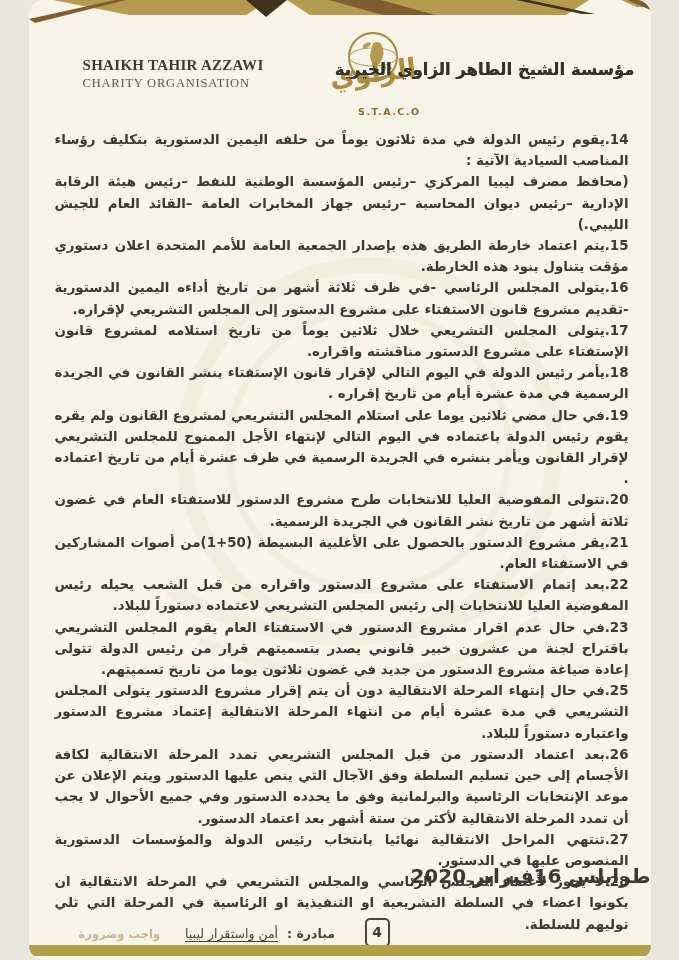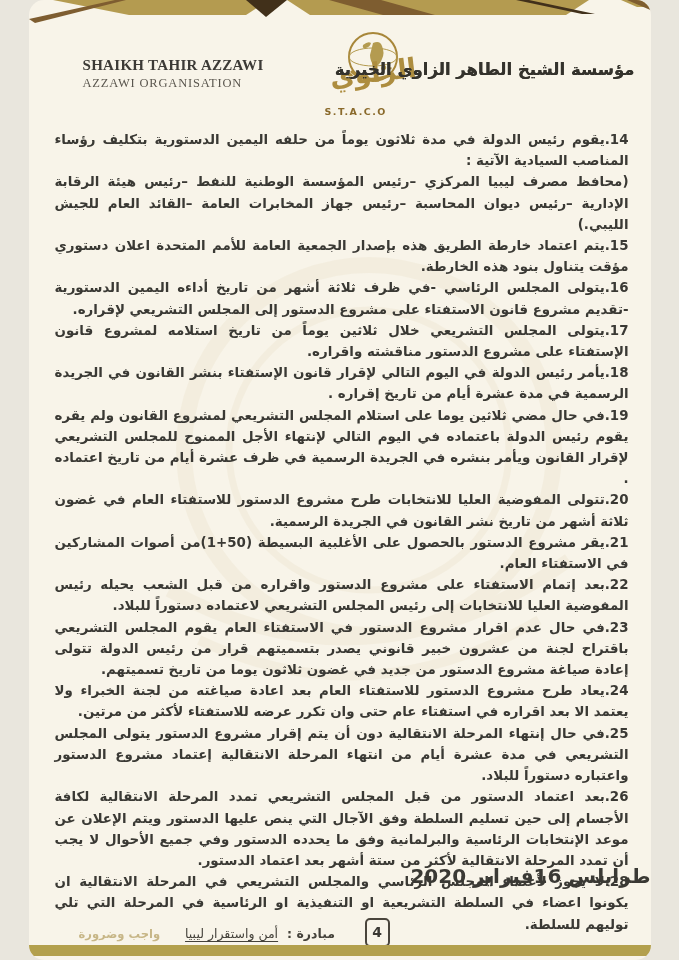--- a/index.html
+++ b/index.html
@@ -18,21 +18,21 @@
   .org-en-2 { font-family:"Liberation Serif", serif; font-size:12.5px; color:#5a564e;
               letter-spacing:.8px; margin-top:2px; }
   .org-ar  { position:absolute; right:16px; top:60px; direction:rtl;
              font-size:16.5px; font-weight:bold; color:#34322c;
              text-shadow:0 0 .4px #34322c; }
   .logo { position:absolute; left:296px; top:31px; width:96px; height:86px; }
   .logo-globe { position:absolute; left:22px; top:0; }
   .logo-callig { position:absolute; left:0; top:26px; width:96px; text-align:center;
                  font-size:27px; font-weight:bold; color:#ad8d3f;
                  transform:rotate(-7deg); direction:rtl; }
-  .logo-acronym { position:absolute; left:0; bottom:0; width:96px; text-align:left;
+  .logo-acronym { position:absolute; left:0; bottom:0; width:96px; text-align:right;
                   font-size:9.5px; font-weight:bold; color:#8a6a2c; letter-spacing:1.5px; }
   
   .body-text { position:absolute; top:129px; right:22px; left:26px; direction:rtl; }
   .para {
     margin:0; font-size:13.4px; font-weight:bold; color:#3a3934;
     line-height:21.2px; text-align:justify; text-align-last:right;
   }
   
   .date-line { position:absolute; top:864px; left:0; width:100%; text-align:right;
                direction:rtl; font-size:20px; font-weight:bold; color:#3a3934; }
@@ -71,21 +71,21 @@
 
   <svg class="watermark" width="460" height="460" viewBox="0 0 460 460">
     <circle cx="230" cy="200" r="185" fill="none" stroke="#a8873a" stroke-width="16"></circle>
     <circle cx="230" cy="200" r="140" fill="none" stroke="#a8873a" stroke-width="7"></circle>
     <path d="M30,340 Q230,450 430,310" fill="none" stroke="#a8873a" stroke-width="14"></path>
     <path d="M60,390 Q230,470 400,370" fill="none" stroke="#a8873a" stroke-width="10"></path>
   </svg>
 
   <div class="org-en">
     <div class="org-en-1">SHAIKH TAHIR AZZAWI</div>
-    <div class="org-en-2">AZZAWI ORGANISATION</div>
+    <div class="org-en-2">CHARITY ORGANISATION</div>
   </div>
 
   <div class="logo">
     <svg class="logo-globe" width="52" height="52" viewBox="0 0 52 52">
       <circle cx="26" cy="26" r="24" fill="none" stroke="#a8873a" stroke-width="2"></circle>
       <path d="M26,12 q7,-3 9,3 q3,7 0,13 q-3,8 -8,7 q-4,-5 -4,-11 z" fill="#b49b50"></path>
       <path d="M16,14 q5,-4 8,-2 q-1,4 -5,5 q-4,1 -3,-3 z" fill="#b49b50"></path>
       <path d="M36,34 q4,0 3,4 q-3,3 -5,0 q0,-3 2,-4 z" fill="#b49b50"></path>
       <ellipse cx="26" cy="26" rx="24" ry="9" fill="none" stroke="#b49b50" stroke-width="1"></ellipse>
       <path d="M4,40 Q18,54 44,44" fill="none" stroke="#ad8d3f" stroke-width="3"></path>
@@ -101,23 +101,23 @@
     <p class="para">(محافظ مصرف ليبيا المركزي –رئيس المؤسسة الوطنية للنفط –رئيس هيئة الرقابة الإدارية –رئيس ديوان المحاسبة –رئيس جهاز المخابرات العامة –القائد العام للجيش الليبي.)</p>
     <p class="para">15.يتم اعتماد خارطة الطريق هذه بإصدار الجمعية العامة للأمم المتحدة اعلان دستوري مؤقت يتناول بنود هذه الخارطة.</p>
     <p class="para">16.يتولى المجلس الرئاسي -في ظرف ثلاثة أشهر من تاريخ أداءه اليمين الدستورية -تقديم مشروع قانون الاستفتاء على مشروع الدستور إلى المجلس التشريعي لإقراره.</p>
     <p class="para">17.يتولى المجلس التشريعي خلال ثلاثين يوماً من تاريخ استلامه لمشروع قانون الإستفتاء على مشروع الدستور مناقشته واقراره.</p>
     <p class="para">18.يأمر رئيس الدولة في اليوم التالي لإقرار قانون الإستفتاء بنشر القانون في الجريدة الرسمية في مدة عشرة أيام من تاريخ إقراره .</p>
     <p class="para">19.في حال مضي ثلاثين يوما على استلام المجلس التشريعي لمشروع القانون ولم يقره يقوم رئيس الدولة باعتماده في اليوم التالي لإنتهاء الأجل الممنوح للمجلس التشريعي لإقرار القانون ويأمر بنشره في الجريدة الرسمية في ظرف عشرة أيام من تاريخ اعتماده .</p>
     <p class="para">20.تتولى المفوضية العليا للانتخابات طرح مشروع الدستور للاستفتاء العام في غضون ثلاثة أشهر من تاريخ نشر القانون في الجريدة الرسمية.</p>
     <p class="para">21.يقر مشروع الدستور بالحصول على الأغلبية البسيطة (50+1)من أصوات المشاركين في الاستفتاء العام.</p>
     <p class="para">22.بعد إتمام الاستفتاء على مشروع الدستور واقراره من قبل الشعب يحيله رئيس المفوضية العليا للانتخابات إلى رئيس المجلس التشريعي لاعتماده دستوراً للبلاد.</p>
     <p class="para">23.في حال عدم اقرار مشروع الدستور في الاستفتاء العام يقوم المجلس التشريعي باقتراح لجنة من عشرون خبير قانوني يصدر بتسميتهم قرار من رئيس الدولة تتولى إعادة صياغة مشروع الدستور من جديد في غضون ثلاثون يوما من تاريخ تسميتهم.</p>
-    <p class="para">24.يعاد طرح مشروع الدستور للاستفتاء العام بعد اعادة صياغته من لجنة الخبراء ولا يعتمد الا بعد اقراره في استفتاء عام حتى وان تكرر عرضه للاستفتاء لأكثر من مرتين.</p>
     <p class="para">25.في حال إنتهاء المرحلة الانتقالية دون أن يتم إقرار مشروع الدستور يتولى المجلس التشريعي في مدة عشرة أيام من انتهاء المرحلة الانتقالية إعتماد مشروع الدستور واعتباره دستوراً للبلاد.</p>
     <p class="para">26.بعد اعتماد الدستور من قبل المجلس التشريعي تمدد المرحلة الانتقالية لكافة الأجسام إلى حين تسليم السلطة وفق الآجال التي ينص عليها الدستور ويتم الإعلان عن موعد الإنتخابات الرئاسية والبرلمانية وفق ما يحدده الدستور وفي جميع الأحوال لا يجب أن تمدد المرحلة الانتقالية لأكثر من ستة أشهر بعد اعتماد الدستور.</p>
+    <p class="para">27.تنتهي المراحل الانتقالية نهائيا بانتخاب رئيس الدولة والمؤسسات الدستورية المنصوص عليها في الدستور.</p>
     <p class="para">28.لا يجوز لأعضاء المجلس الرئاسي والمجلس التشريعي في المرحلة الانتقالية ان يكونوا اعضاء في السلطة التشريعية او التنفيذية او الرئاسية في المرحلة التي تلي توليهم للسلطة.</p>
   </div>
 
   <div class="date-line">طرابلس 16فبراير 2020</div>
 
   <div class="footer-initiative">
     <span class="f-label">مبادرة :</span>
     <span class="f-name">أمن واستقرار ليبيا</span>
     <span class="f-slogan">واجب وضرورة</span>
   </div>

